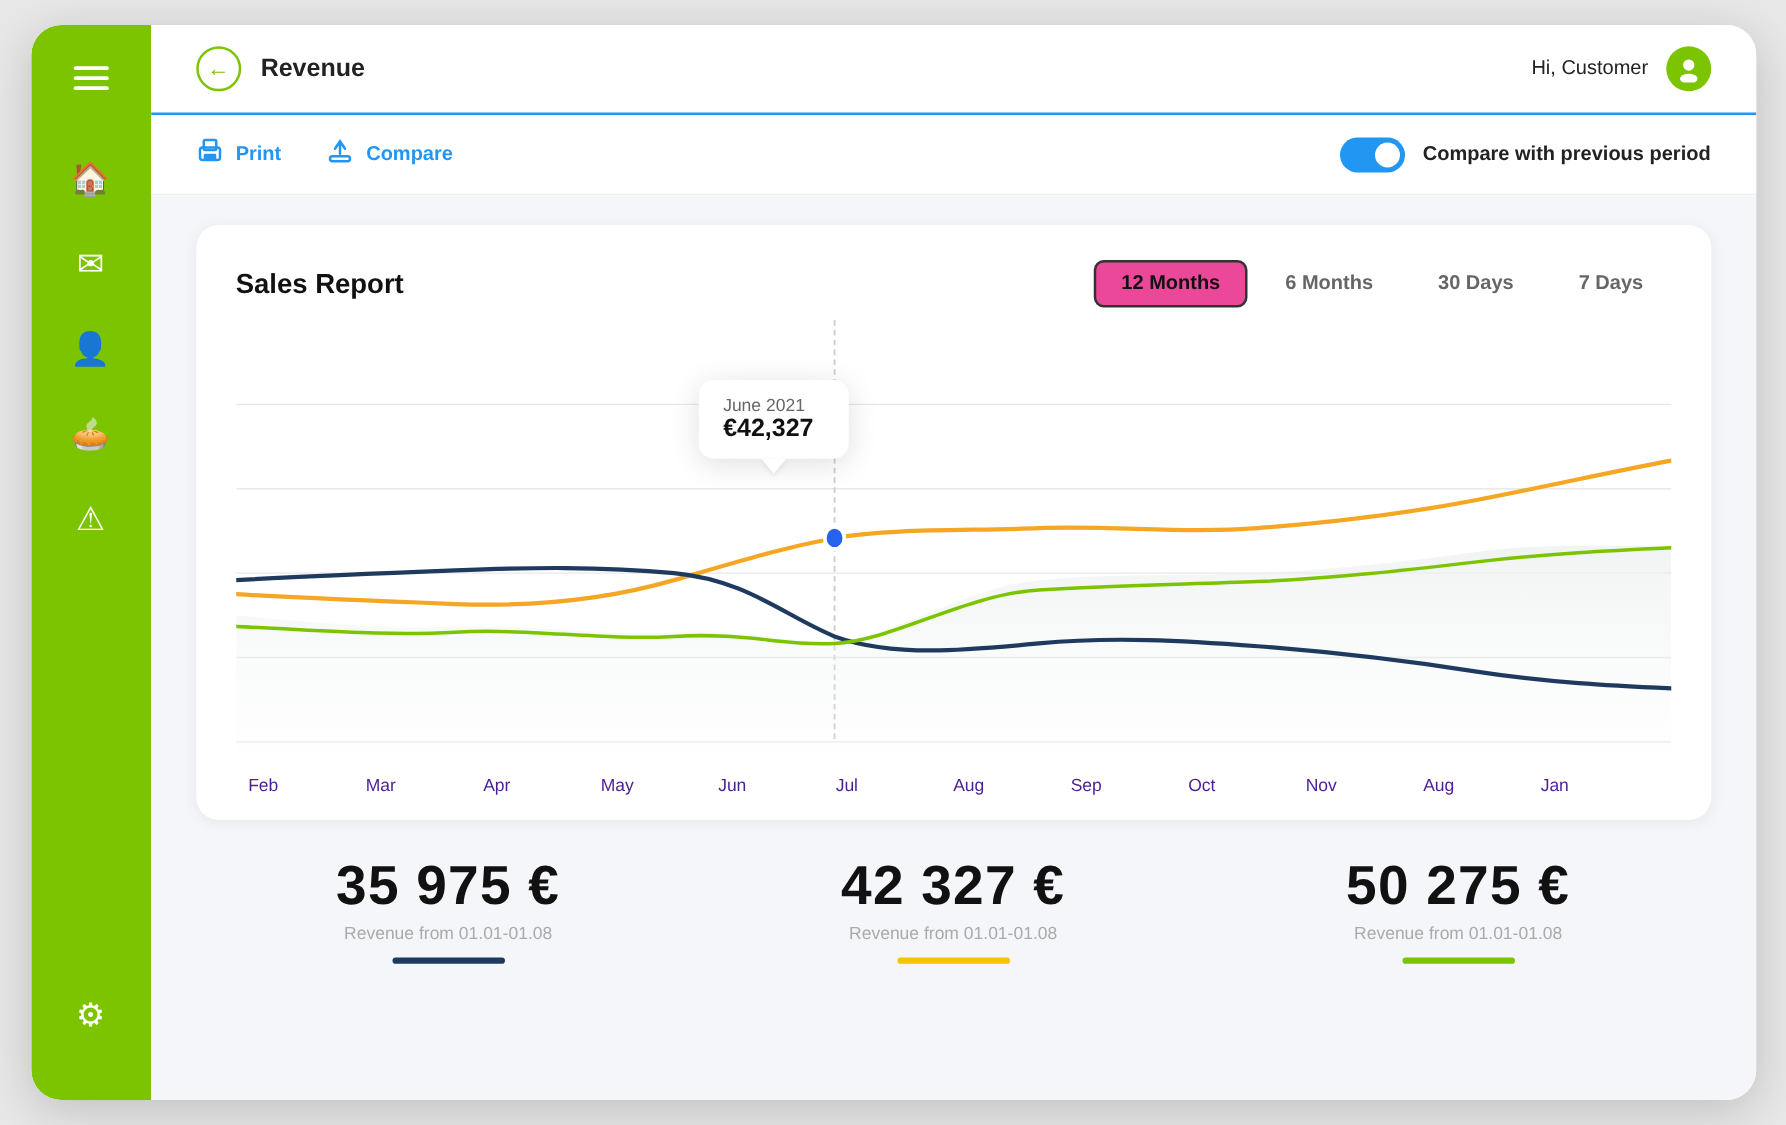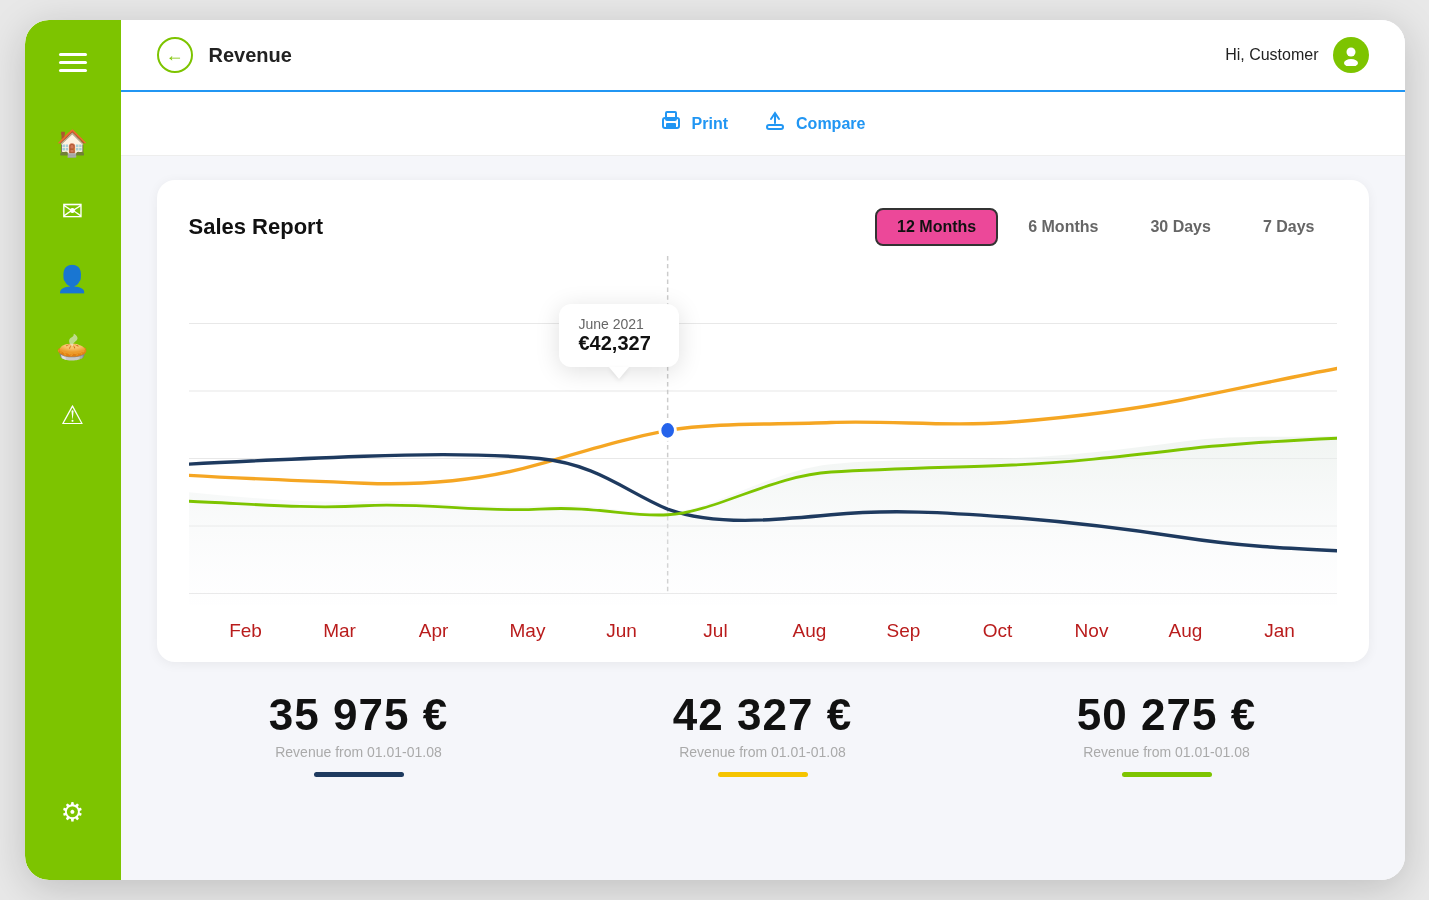--- a/index.html
+++ b/index.html
@@ -132,21 +132,20 @@
     }
     
     .toolbar {
       background: #fff;
       height: 64px;
       display: flex;
       align-items: center;
       padding: 0 36px;
       gap: 36px;
       border-bottom: 1px solid #eee;
-      justify-content: center;
     }
     .toolbar-btn {
       display: flex;
       align-items: center;
       gap: 10px;
       color: #2196f3;
       font-size: 16px;
       font-weight: 600;
       cursor: pointer;
       background: none;
@@ -274,25 +273,24 @@
       filter: drop-shadow(0 2px 2px rgba(0,0,0,0.08));
     }
     
     .x-axis {
       display: flex;
       justify-content: space-between;
       padding: 0 10px;
       margin-top: 4px;
     }
     .x-label {
-      font-size: 19px;
-      color: #b91c1c;
+      font-size: 14px;
+      color: #4c1d95;
       font-weight: 500;
       flex: 1;
-      text-align: center;
     }
     
     .stats-row {
       display: flex;
       justify-content: space-around;
       padding: 28px 0 18px 0;
     }
     .stat-item {
       display: flex;
       flex-direction: column;
@@ -388,20 +386,24 @@
       </button>
       <button class="toolbar-btn">
         <span class="icon">
           <svg width="22" height="22" viewBox="0 0 22 22" fill="none">
             <path d="M11 3v10M7 9l4-6 4 6" stroke="#2196f3" stroke-width="2" stroke-linecap="round"></path>
             <rect x="3" y="15" width="16" height="4" rx="2" stroke="#2196f3" stroke-width="2"></rect>
           </svg>
         </span>
         <span>Compare</span>
       </button>
+      <div class="compare-toggle">
+        <div class="toggle-switch"></div>
+        <span class="compare-label">Compare with previous period</span>
+      </div>
     </div>
 
     <div class="card-area">
       <div class="chart-card">
 
         <div class="chart-card-header">
           <span class="sales-report-title">Sales Report</span>
           <div class="period-tabs">
             <button class="period-tab active">12 Months</button>
             <button class="period-tab">6 Months</button>

